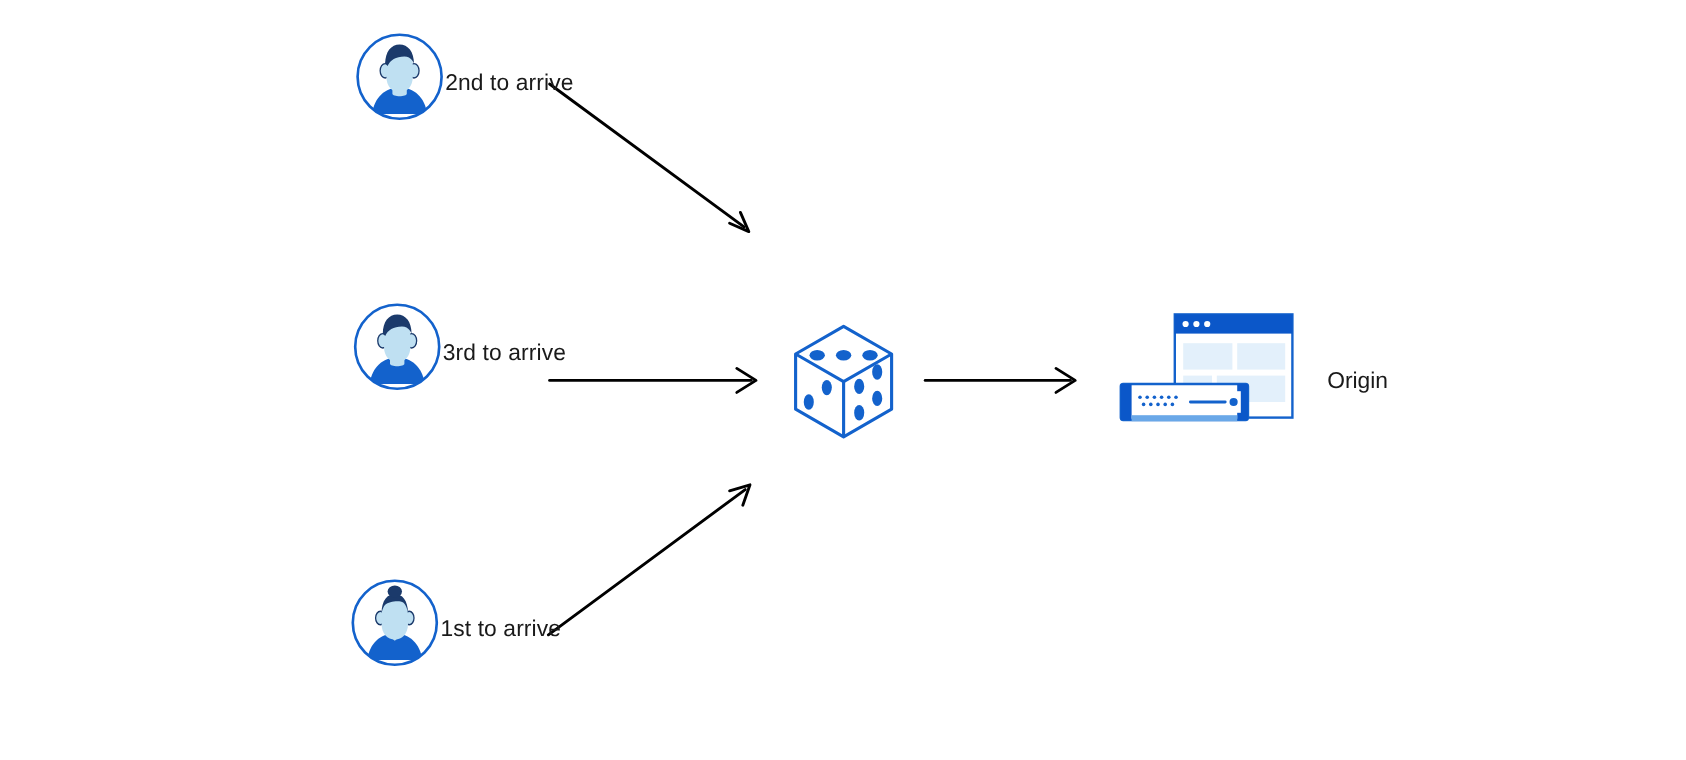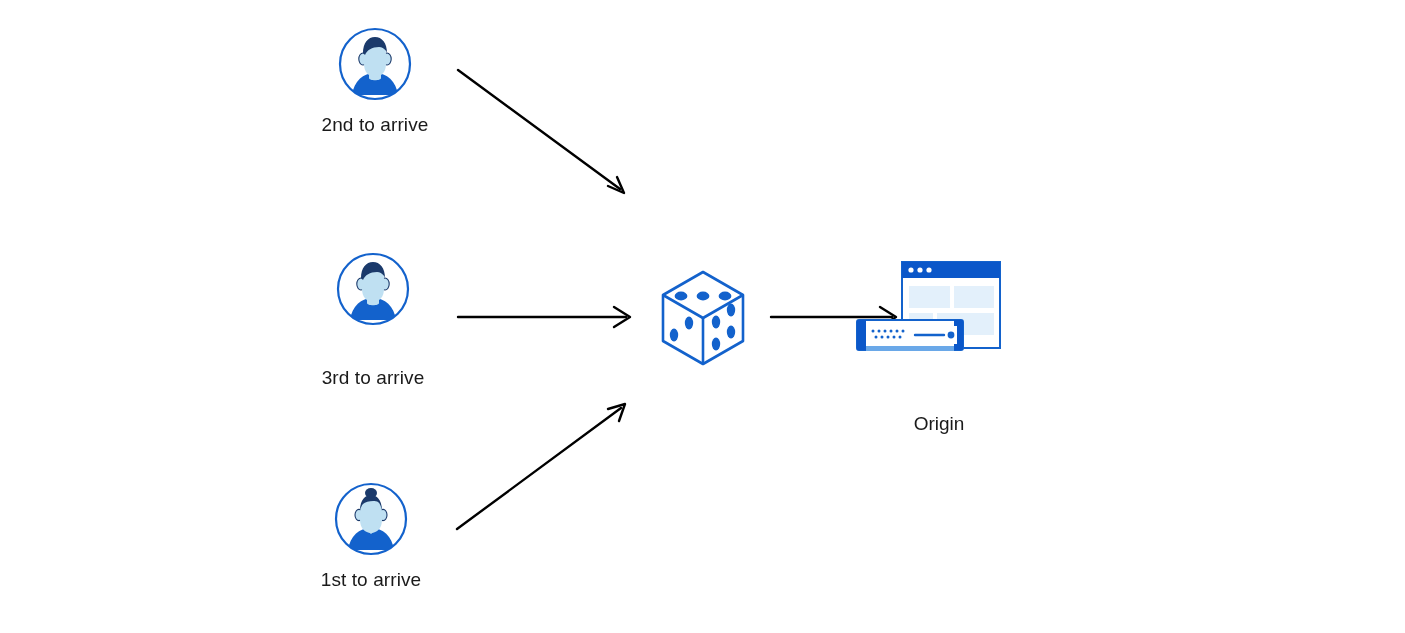--- a/index.html
+++ b/index.html
@@ -13,21 +13,21 @@
   #canvas {
     position: relative;
     width: 1405px;
     height: 633px;
     background: #ffffff;
     overflow: hidden;
   }
   .node {
     position: absolute;
     display: flex;
-    flex-direction: column;
+    flex-direction: row;
     align-items: center;
   }
   .avatar-node { width: 160px; }
   .avatar-wrap {
     width: 76px;
     height: 76px;
     display: block;
   }
   .node-label {
     margin-top: 12px;
@@ -99,21 +99,21 @@
           <ellipse cx="50" cy="33" rx="4.2" ry="6" fill="#bfe0f2" stroke="#1b3a6b" stroke-width="1.1"></ellipse>
           <path d="M27 28 c0 -9 5 -14 11 -14 c6 0 11 5 11 14 v10 c0 8 -5 13 -11 13 c-6 0 -11 -5 -11 -13z" fill="#bfe0f2"></path>
           <path d="M26 27 c0 -10 5 -16 12 -16 c7 0 12 6 12 16 c0 0 -2 -6 -8 -6 c-7 0 -12 3 -14 8 z" fill="#1b3a6b"></path>
           <path d="M26 27 c1 -4 2 -6 4 -7 c-1 3 -1 5 -1 7z" fill="#1b3a6b"></path>
         </g>
       </svg>
     </span>
     <div class="node-label">2nd to arrive</div>
   </div>
 
-  <div class="node avatar-node" style="left:293px; top:251px;gap:28px;">
+  <div class="node avatar-node" style="left:293px; top:251px;">
     <span class="avatar-wrap">
       <svg viewBox="0 0 76 76" width="76" height="76" xmlns="http://www.w3.org/2000/svg">
         <defs>
           <clipPath id="clipB">
               <circle cx="38" cy="38" r="35"></circle>
             </clipPath>
         </defs>
         <circle cx="38" cy="38" r="35" fill="#ffffff" stroke="#1362cc" stroke-width="2.2"></circle>
         <g clip-path="url(#clipB)">
           <path d="M38 47 c-12 0 -21 8 -23 22 l46 0 c-2 -14 -11 -22 -23 -22z" fill="#1362cc"></path>
@@ -176,21 +176,21 @@
         </g>
 
         <g fill="#1362cc">
           <ellipse cx="41" cy="57" rx="4.2" ry="6.4"></ellipse>
           <ellipse cx="26" cy="69" rx="4.2" ry="6.4"></ellipse>
         </g>
       </svg>
     </span>
   </div>
 
-  <div class="node origin-node" style="left:849px; top:258px;gap:37px;">
+  <div class="node origin-node" style="left:926px; top:258px;">
     <span>
       <svg viewBox="0 0 180 104" width="180" height="104" xmlns="http://www.w3.org/2000/svg">
 
         <g>
           <rect x="53" y="4" width="98" height="86" fill="#ffffff" stroke="#1362cc" stroke-width="2"></rect>
           <rect x="53" y="4" width="98" height="16" fill="#0b57c9"></rect>
           <circle cx="62" cy="12" r="2.6" fill="#ffffff"></circle>
           <circle cx="71" cy="12" r="2.6" fill="#ffffff"></circle>
           <circle cx="80" cy="12" r="2.6" fill="#ffffff"></circle>
           <rect x="60" y="28" width="41" height="22" fill="#e3f0fb"></rect>

